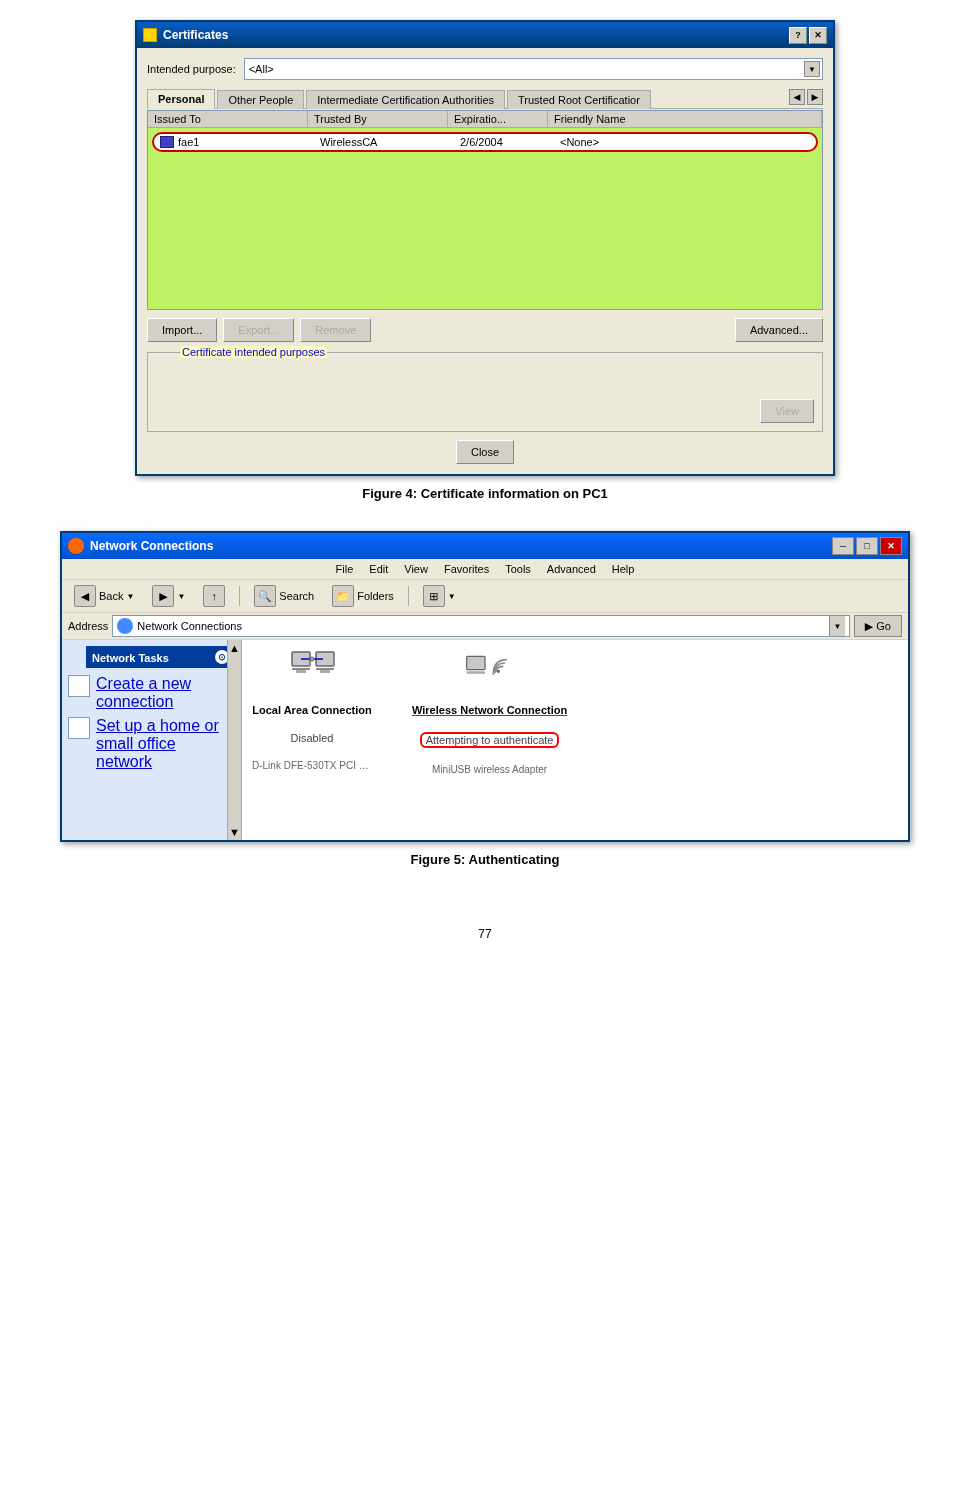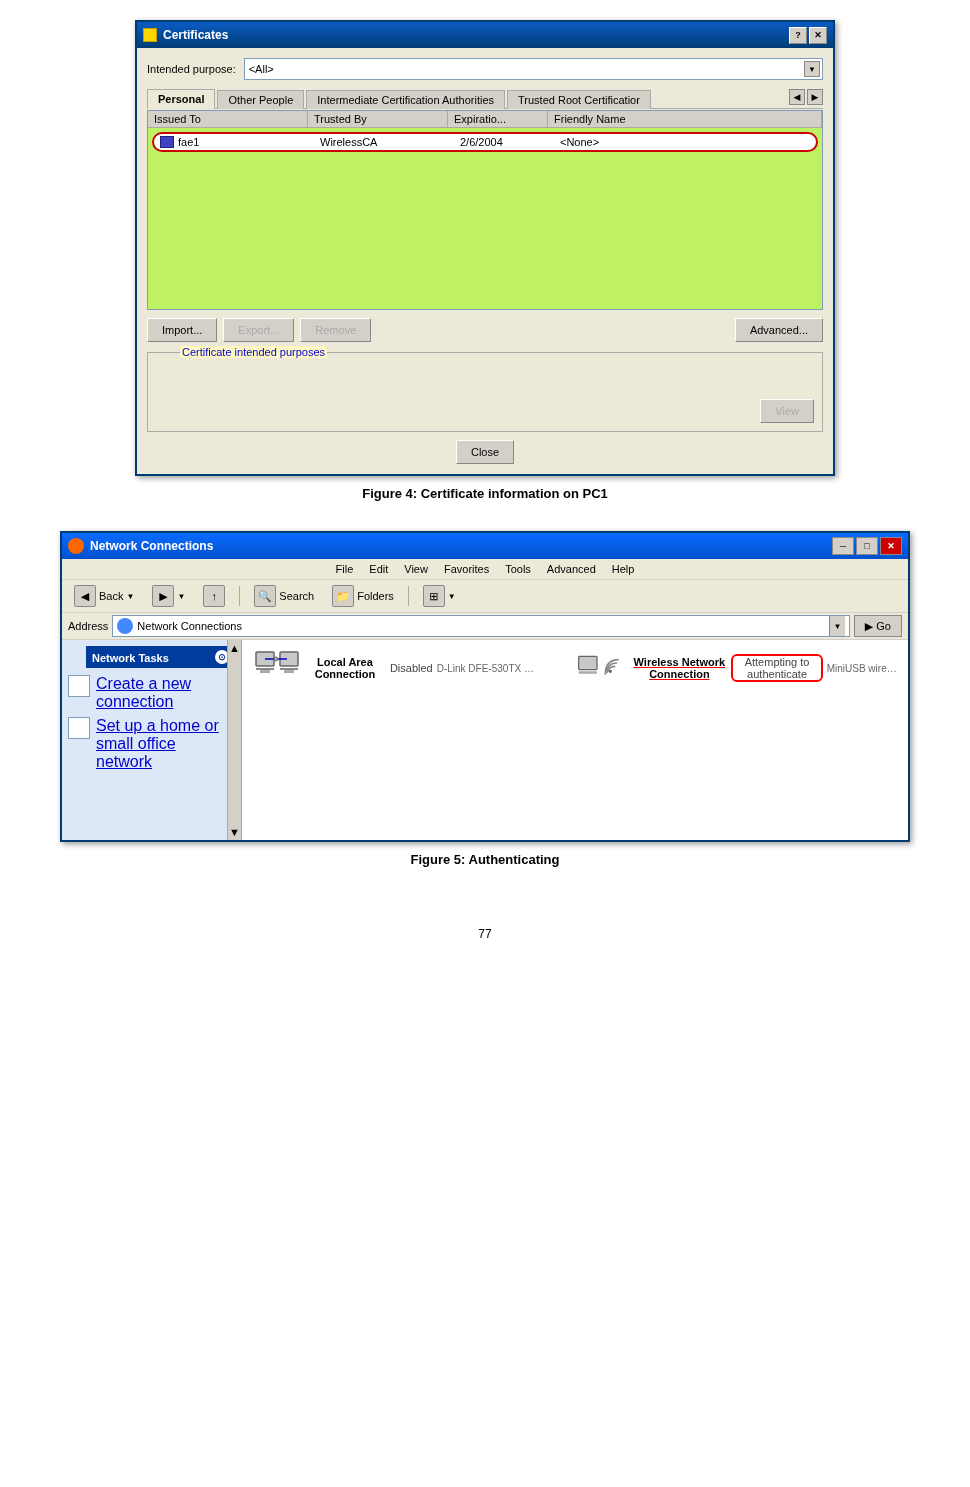--- a/index.html
+++ b/index.html
@@ -537,23 +537,23 @@
       margin-bottom: 8px;
     }
 
     .connections-grid {
       display: flex;
       gap: 40px;
     }
 
     .connection-item {
       display: flex;
-      flex-direction: row;
-      align-items: center;
-      gap: 4px;
+      flex-direction: column;
+      align-items: center;
+      gap: 16px;
     }
 
     .conn-icon {
       width: 50px; height: 40px;
       display: flex;
       align-items: center;
       justify-content: center;
     }
 
     .conn-name {

